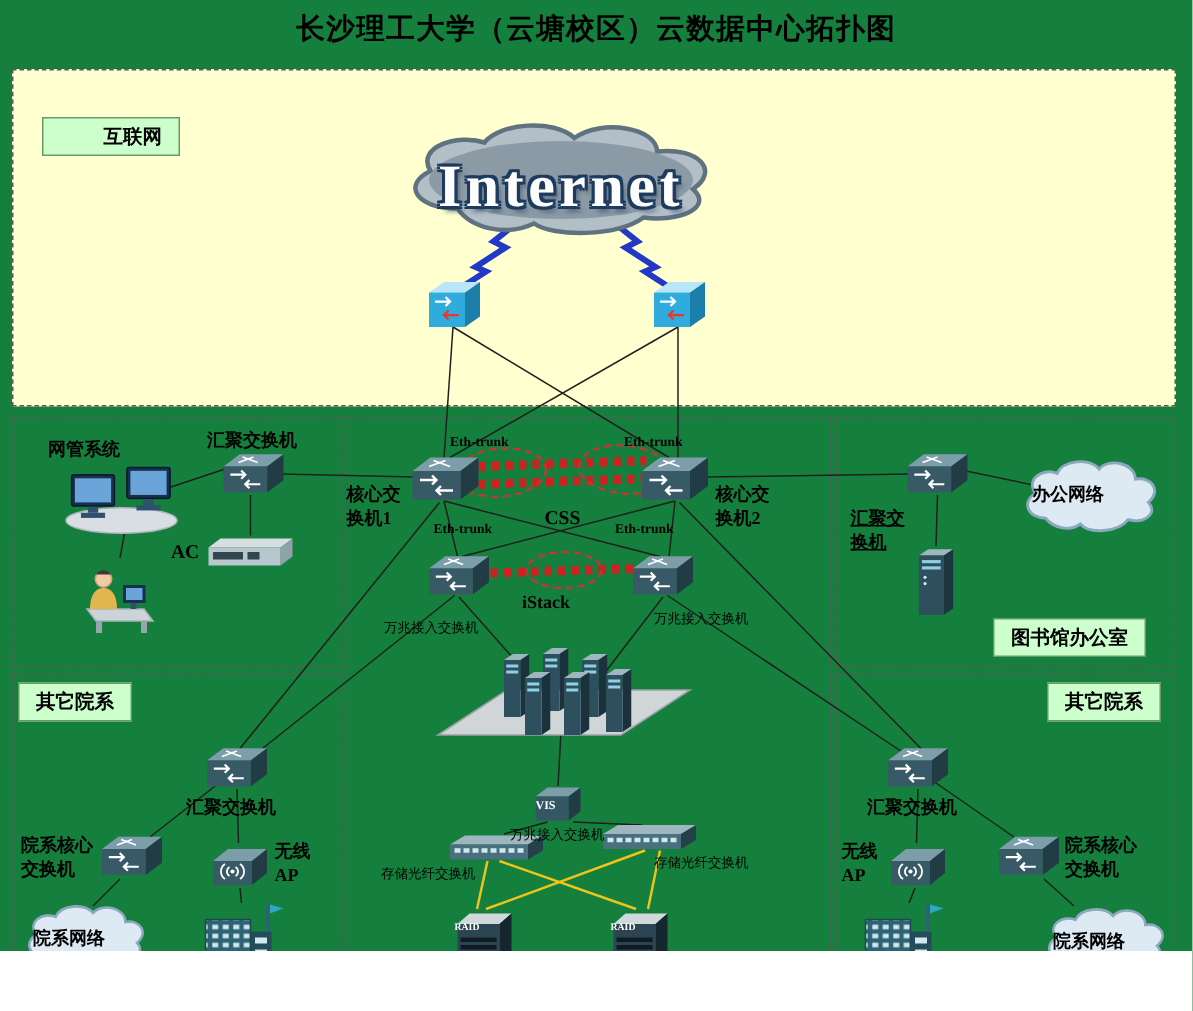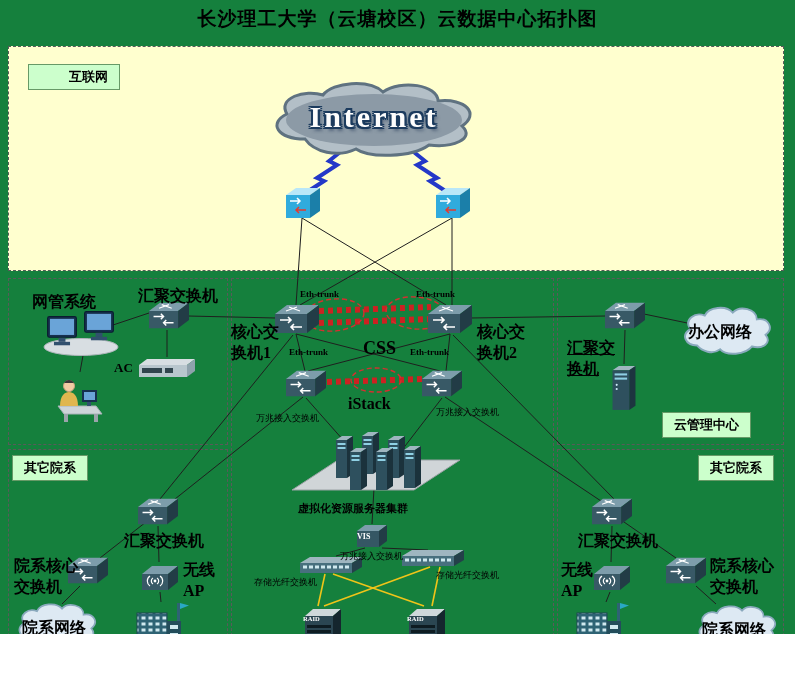--- a/index.html
+++ b/index.html
@@ -5,26 +5,26 @@
   html,body{margin:0;padding:0;background:#fff;}
   .stage{position:relative;width:795px;height:634px;background:#15803d;overflow:hidden;
          font-family:"Liberation Serif","DejaVu Serif",serif;color:#000;}
   .title{position:absolute;left:0;top:6px;width:100%;text-align:center;
          font-size:19px;font-weight:bold;letter-spacing:1px;}
   .region{position:absolute;border:1px dashed #5a5a5a;box-sizing:border-box;}
   .r-internet{background:#ffffcf;}
   .gfx{position:absolute;left:0;top:0;}
   .tag{position:absolute;background:#ccffcc;border:1px solid #679a67;
        padding:3px 11px;font-size:13px;font-weight:bold;white-space:nowrap;}
-  .lbl{position:absolute;font-size:16px;font-weight:bold;white-space:pre-line;line-height:1.3;}
+  .lbl{position:absolute;font-size:12px;font-weight:bold;white-space:pre-line;line-height:1.3;}
   .lbl.sm{font-size:9px;font-weight:normal;}
   .lbl.center{}
   .lbl.white{color:#fff;}
   .internet-text{position:absolute;left:259px;top:100px;width:230px;text-align:center;
-       font-size:30px;font-weight:bold;color:#fdfdfd;letter-spacing:3px;
+       font-size:40px;font-weight:bold;color:#fdfdfd;letter-spacing:3px;
        text-shadow:-2px -2px 0 #1c3b5e,2px -2px 0 #1c3b5e,-2px 2px 0 #1c3b5e,2px 2px 0 #1c3b5e,
                    0 -2px 0 #1c3b5e,0 2px 0 #1c3b5e,-2px 0 0 #1c3b5e,2px 0 0 #1c3b5e,
                    3px 4px 3px rgba(40,60,90,.5);}
 </style>
 </head>
 <body>
 
 <div class="stage">
 
   <div class="title">长沙理工大学（云塘校区）云数据中心拓扑图</div>
@@ -276,47 +276,46 @@
     <use href="#sym-cluster" x="290" y="430" width="172" height="70"></use>
     <use href="#sym-vis" x="355" y="523" width="34" height="26"></use>
     <use href="#sym-fiber" x="298" y="555" width="66" height="20"></use>
     <use href="#sym-fiber" x="400" y="548" width="66" height="20"></use>
     <use href="#sym-storage" x="301" y="606" width="44" height="40"></use>
     <use href="#sym-storage" x="405" y="606" width="44" height="40"></use>
   </svg>
 
   <div class="internet-text">Internet</div>
 
-  <div class="tag" style="left:28px;top:64px;padding-left:40px;">互联网</div>
-  <div class="tag" style="left:662px;top:412px;">云管理中心</div>
+  <div class="tag" style="left:28px;top:78px;padding-left:40px;">互联网</div>
+  <div class="tag" style="left:662px;top:412px;">图书馆办公室</div>
   <div class="tag" style="left:12px;top:455px;">其它院系</div>
   <div class="tag" style="left:698px;top:455px;">其它院系</div>
 
   <div class="lbl" style="left:32px;top:292px;">网管系统</div>
   <div class="lbl" style="left:138px;top:286px;">汇聚交换机</div>
   <div class="lbl" style="left:114px;top:360px;font-size:13px;">AC</div>
 
   <div class="lbl" style="left:231px;top:322px;">核心交
 换机1</div>
   <div class="lbl" style="left:477px;top:322px;">核心交
 换机2</div>
   <div class="lbl" style="left:300px;top:289px;font-size:9px;">Eth-trunk</div>
   <div class="lbl" style="left:416px;top:289px;font-size:9px;">Eth-trunk</div>
   <div class="lbl" style="left:289px;top:347px;font-size:9px;">Eth-trunk</div>
   <div class="lbl" style="left:410px;top:347px;font-size:9px;">Eth-trunk</div>
-  <div class="lbl" style="left:363px;top:337px;font-size:18px;">CSS</div>
+  <div class="lbl" style="left:363px;top:337px;font-size:13px;">CSS</div>
   <div class="lbl" style="left:348px;top:394px;">iStack</div>
   <div class="lbl sm" style="left:256px;top:413px;">万兆接入交换机</div>
   <div class="lbl sm" style="left:436px;top:407px;">万兆接入交换机</div>
 
   <div class="lbl" style="left:567px;top:338px;text-decoration:underline;">汇聚交
 换机</div>
   <div class="lbl center" style="left:688px;top:322px;width:76px;">办公网络</div>
 
-  <div class="lbl center" style="left:298px;top:501px;width:156px;font-size:11px;">虚拟化资源服务器集群</div>
   <div class="lbl center white" style="left:357px;top:532px;width:24px;font-size:8px;">VIS</div>
   <div class="lbl sm center" style="left:340px;top:551px;width:64px;">万兆接入交换机</div>
   <div class="lbl sm" style="left:254px;top:577px;">存储光纤交换机</div>
   <div class="lbl sm" style="left:436px;top:570px;">存储光纤交换机</div>
   <div class="lbl center white" style="left:303px;top:615px;width:28px;font-size:6.5px;">RAID</div>
   <div class="lbl center white" style="left:407px;top:615px;width:28px;font-size:6.5px;">RAID</div>
   <div class="lbl center" style="left:303px;top:648px;width:40px;font-size:11px;font-weight:normal;">存储</div>
   <div class="lbl center" style="left:407px;top:648px;width:40px;font-size:11px;font-weight:normal;">存储</div>
 
   <div class="lbl" style="left:124px;top:531px;">汇聚交换机</div>

